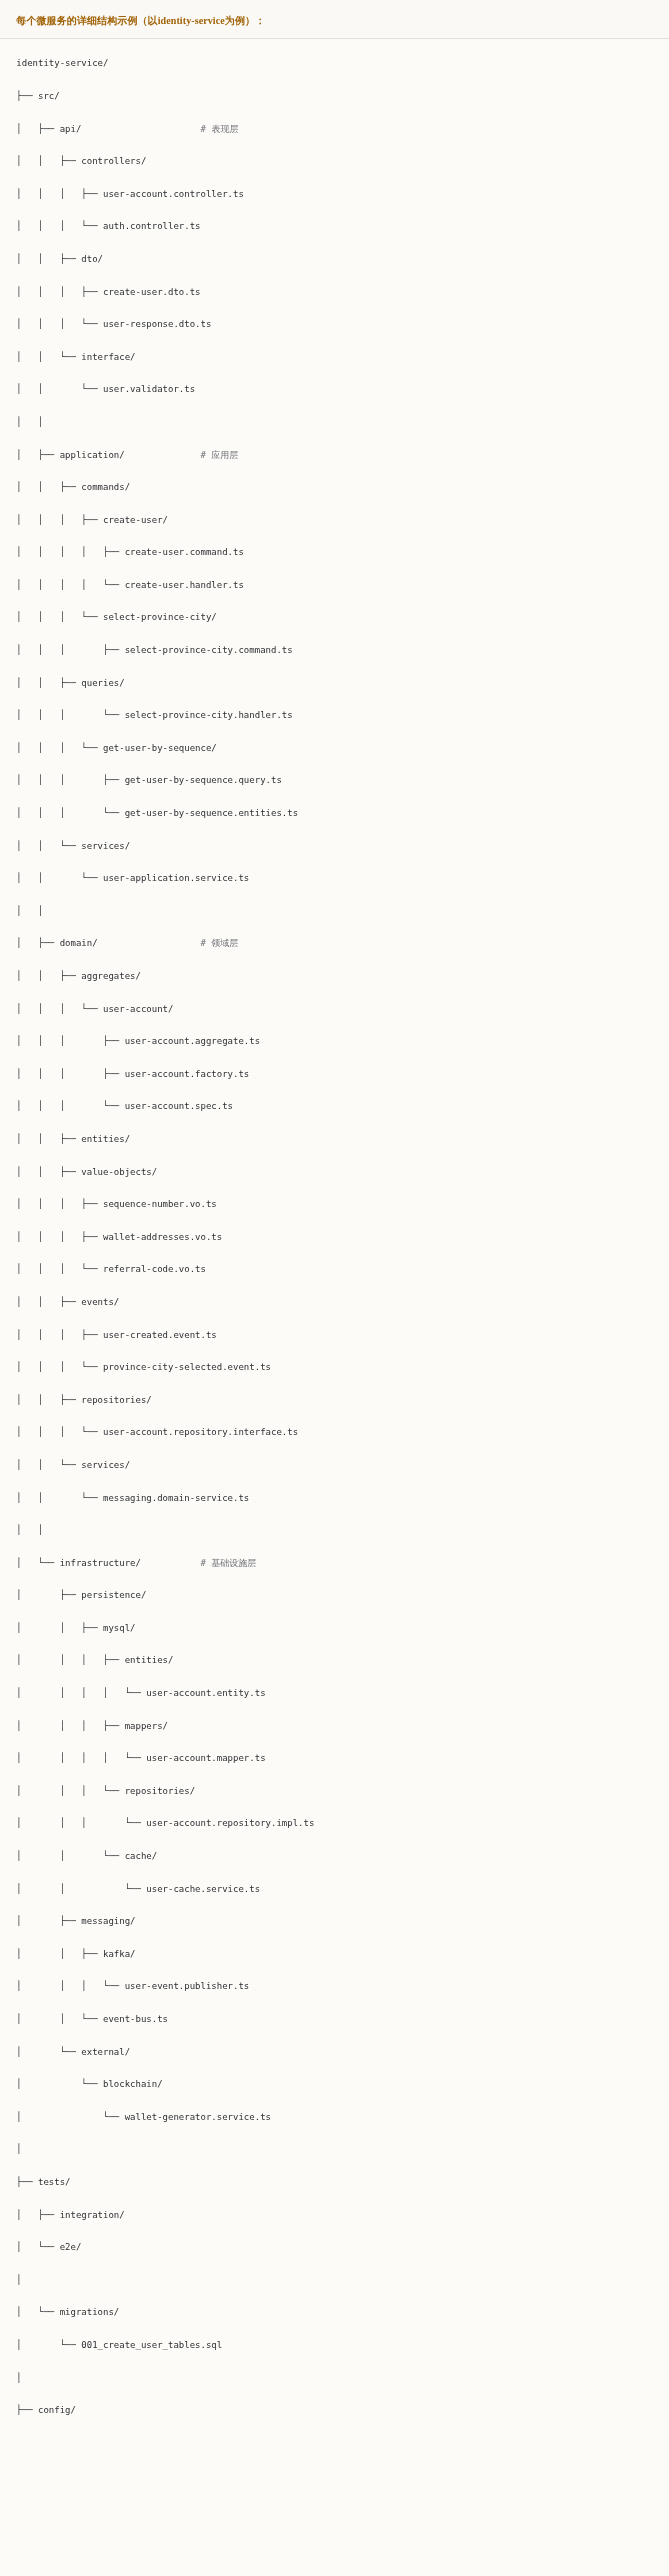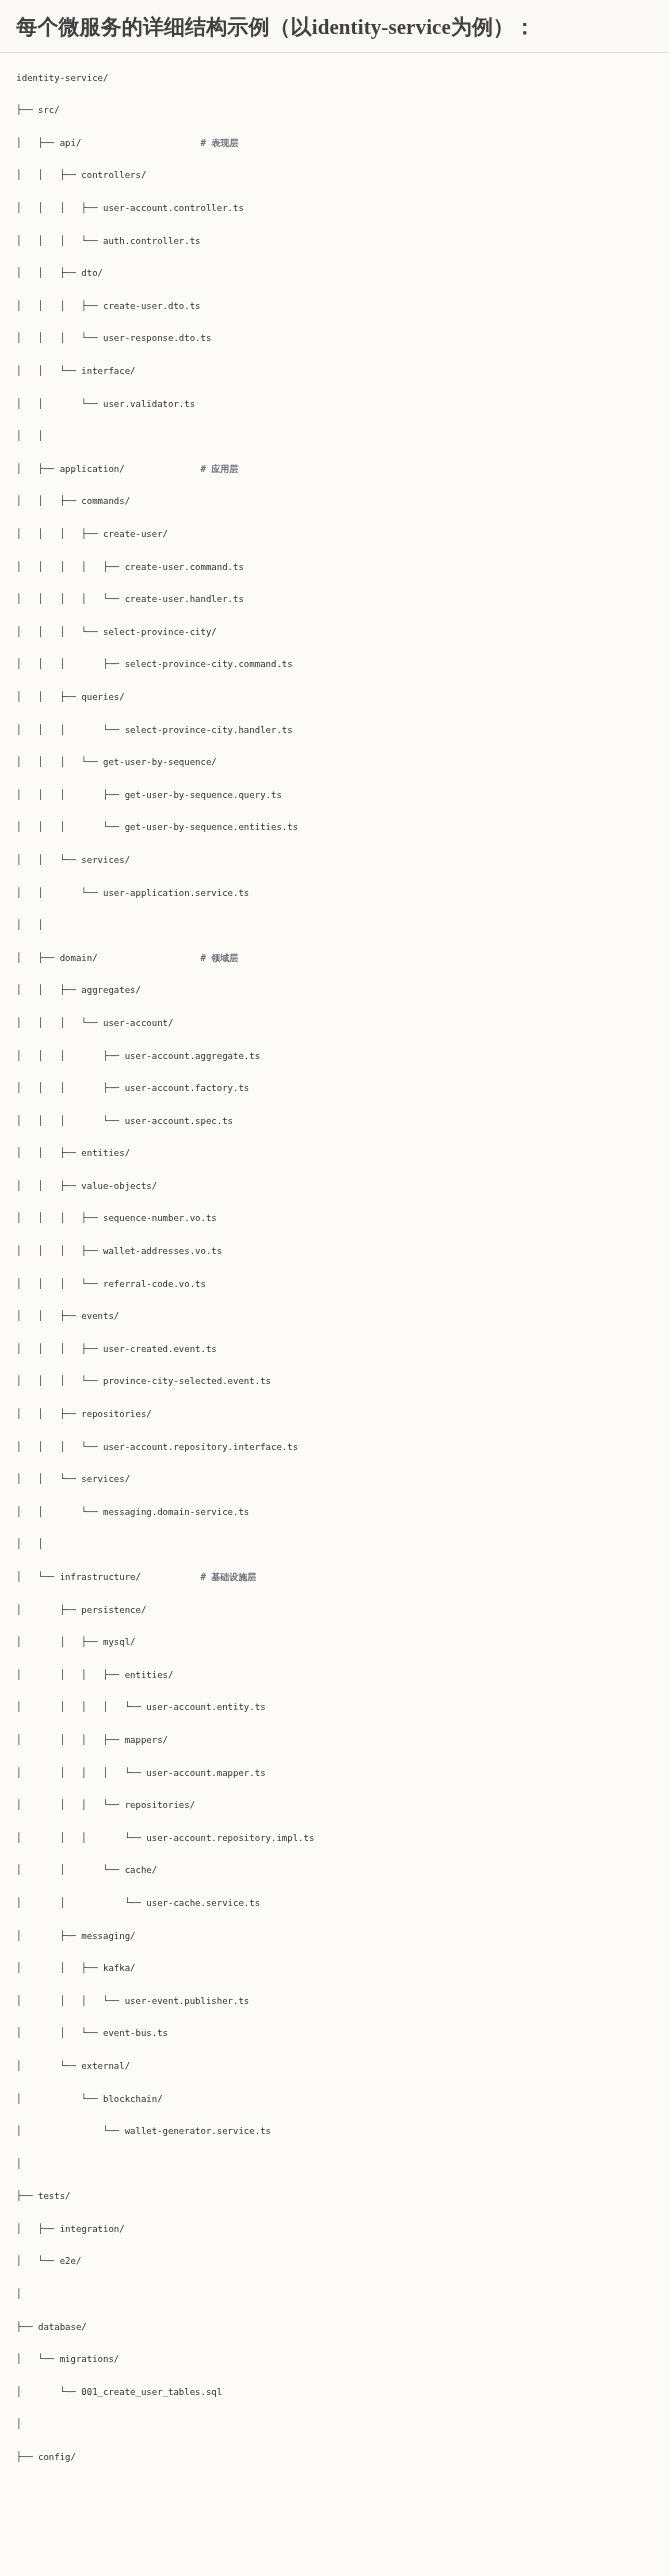--- a/index.html
+++ b/index.html
@@ -25,24 +25,24 @@
   .doc-header {
     box-sizing: border-box;
     padding: 13.8px 16.3px 11.3px 16.3px;
     background: #faf9f6;
     border-bottom: 0.6px solid #e2e0da;
   }
   .doc-title {
     margin: 0;
     font-family: "Liberation Serif", "DejaVu Serif", serif;
     font-weight: bold;
-    font-size: 21px;
+    font-size: 10px;
     line-height: 1.3;
     letter-spacing: 0.1px;
-    color: #404040;
+    color: #a16207;
   }
 
   
   .tree-block {
     box-sizing: border-box;
     padding: 16.3px 16.3px 13.8px 16.3px;
     background: #fcfbf8;
   }
   .tree-pre {
     margin: 0;
@@ -53,21 +53,20 @@
     white-space: pre;
     tab-size: 4;
   }
   .tree-row {
     display: block;
     white-space: pre;
     height: 16.3px;
   }
   .tree-comment {
     color: #6d7076;
-    font-weight: bold;
   }
 </style>
 </head>
 <body>
 
 <div class="page">
 
   <header class="doc-header">
     <h1 class="doc-title">每个微服务的详细结构示例（以identity-service为例）：</h1>
   </header>
@@ -135,21 +134,20 @@
 <span class="tree-row"><span>│       │   │   └── user-event.publisher.ts</span></span>
 <span class="tree-row"><span>│       │   └── event-bus.ts</span></span>
 <span class="tree-row"><span>│       └── external/</span></span>
 <span class="tree-row"><span>│           └── blockchain/</span></span>
 <span class="tree-row"><span>│               └── wallet-generator.service.ts</span></span>
 <span class="tree-row"><span>│</span></span>
 <span class="tree-row"><span>├── tests/</span></span>
 <span class="tree-row"><span>│   ├── integration/</span></span>
 <span class="tree-row"><span>│   └── e2e/</span></span>
 <span class="tree-row"><span>│</span></span>
-<span class="tree-row"><span>├── database/</span></span>
 <span class="tree-row"><span>│   └── migrations/</span></span>
 <span class="tree-row"><span>│       └── 001_create_user_tables.sql</span></span>
 <span class="tree-row"><span>│</span></span>
 <span class="tree-row"><span>├── config/</span></span>
 
 
 
 
 
 

